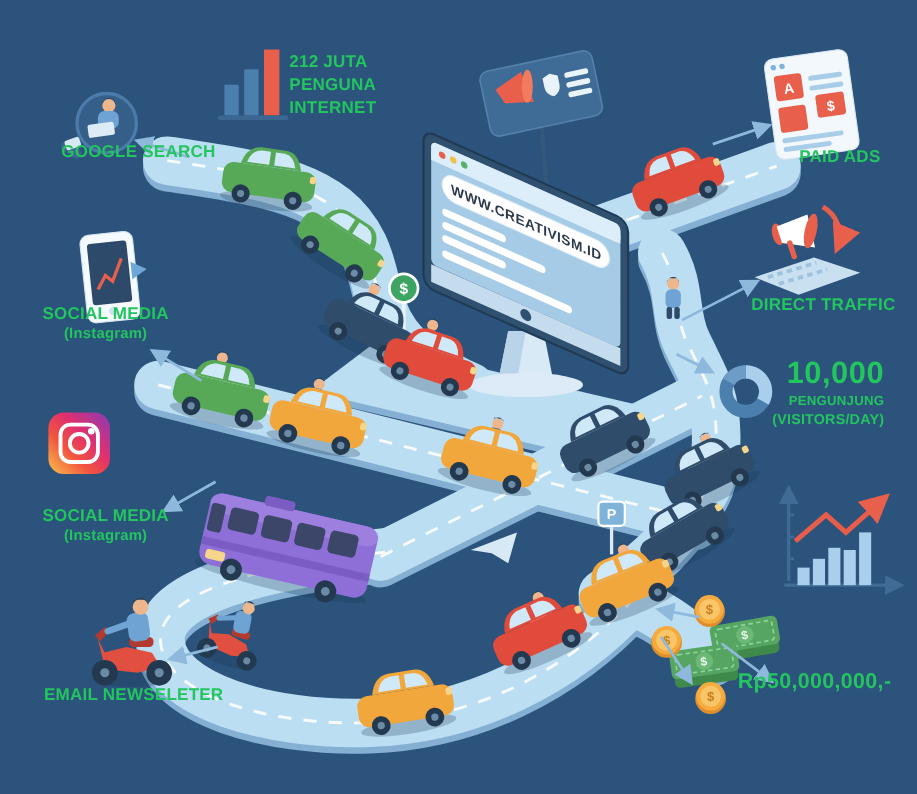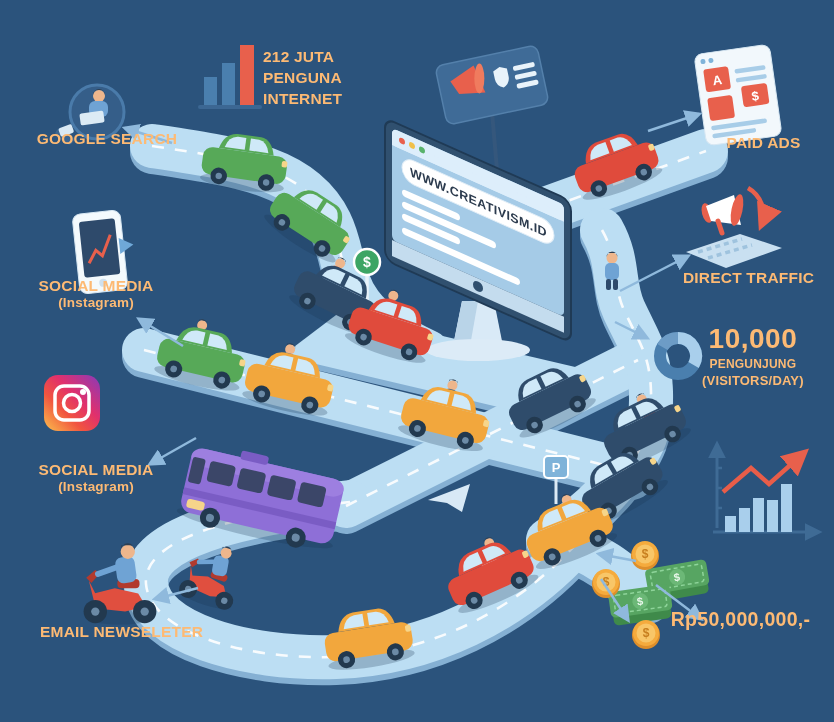--- a/index.html
+++ b/index.html
@@ -1,30 +1,30 @@
 <!DOCTYPE html>
 <html><head>
 <meta charset="utf-8">
 <style>
   html,body{margin:0;padding:0;}
   #canvas{position:relative;width:834px;height:722px;background:#2b537c;overflow:hidden;
           font-family:"Liberation Sans",sans-serif;}
   #art{position:absolute;left:0;top:0;z-index:1;}
-  .lbl{position:absolute;z-index:2;color:#fdba74;font-weight:700;text-align:center;
+  .lbl{position:absolute;z-index:2;color:#22c55e;font-weight:700;text-align:center;
        letter-spacing:.2px;line-height:1.25;}
   .lbl .sub{font-size:13.5px;font-weight:700;}
   .t15{font-size:15.5px;}
   #stat-internet{left:263px;top:46px;text-align:left;font-size:15.5px;line-height:21px;}
-  #lbl-google{left:18px;top:129px;width:178px;}
+  #lbl-google{left:18px;top:129px;width:178px;text-align:right;}
   #lbl-social1{left:10px;top:276px;width:172px;}
   #lbl-social2{left:10px;top:460px;width:172px;}
   #lbl-email{left:40px;top:622px;text-align:right;}
   #lbl-paidads{left:696px;top:133px;width:135px;}
   #lbl-direct{left:666px;top:268px;width:165px;}
-  #stat-visitors{left:702px;top:324px;text-align:center;}
+  #stat-visitors{left:702px;top:324px;text-align:right;}
   #stat-visitors .v{font-size:28px;letter-spacing:.5px;line-height:30px;}
   #stat-visitors .l{font-size:12px;margin-top:3px;}
   #stat-visitors .s{font-size:13px;margin-top:1px;}
   #stat-revenue{left:648px;top:604px;width:185px;}
   #stat-revenue .l{font-size:16px;}
   #stat-revenue .v{font-size:19.5px;margin-top:3px;letter-spacing:.3px;}
   svg text{font-family:"Liberation Sans",sans-serif;font-weight:700;}
 </style>
 </head>
 <body>

